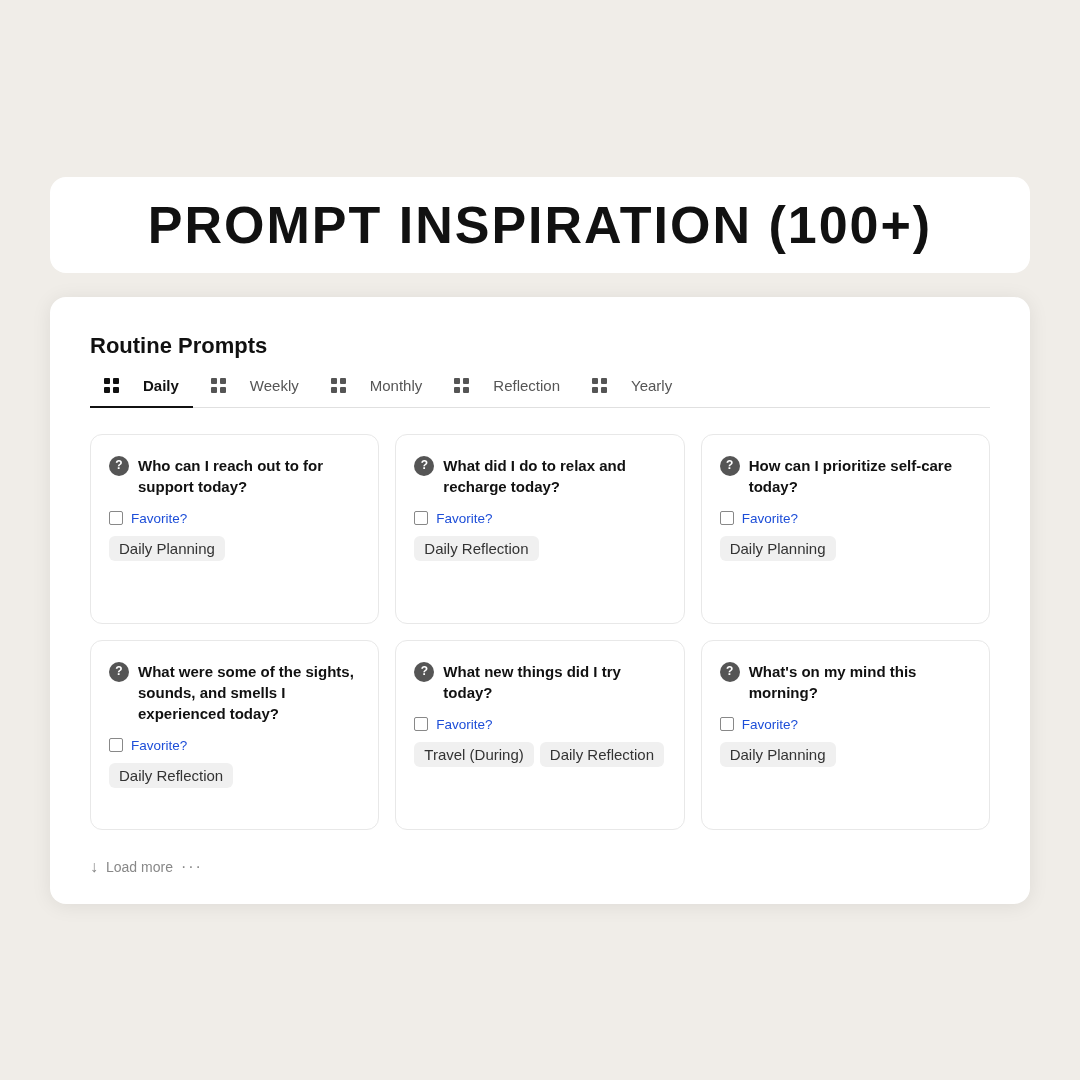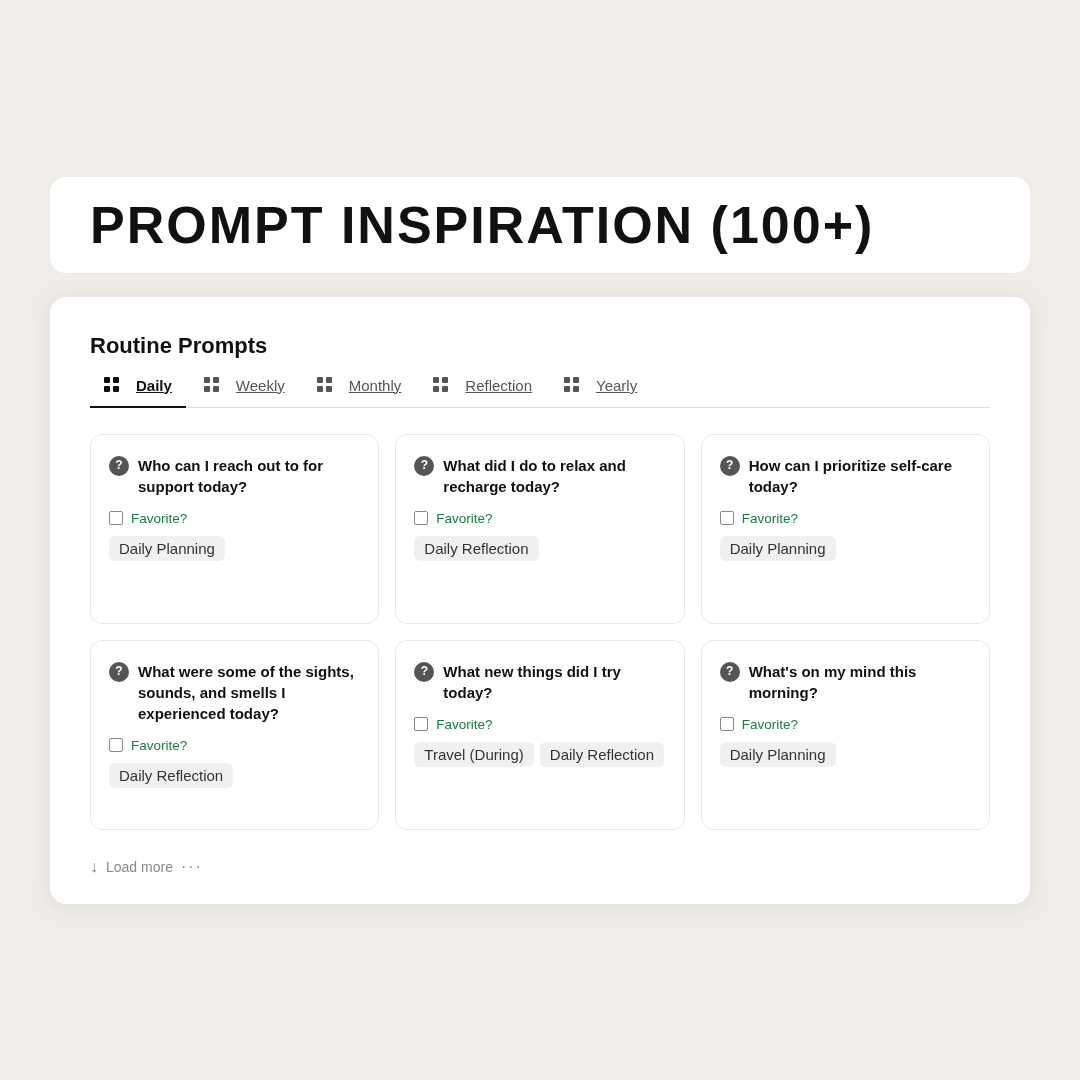--- a/index.html
+++ b/index.html
@@ -24,21 +24,21 @@
       flex-direction: column;
       align-items: center;
       gap: 24px;
     }
 
     .title-bar {
       background: #ffffff;
       border-radius: 16px;
       padding: 18px 40px;
       width: 100%;
-      text-align: left;
+      text-align: center;
     }
 
     .title-bar h1 {
       font-size: 52px;
       font-weight: 900;
       letter-spacing: 2px;
       color: #111111;
       text-transform: uppercase;
       font-family: -apple-system, BlinkMacSystemFont, 'Segoe UI', Helvetica, Arial, sans-serif;
     }
@@ -61,31 +61,30 @@
     .tabs {
       display: flex;
       gap: 4px;
       border-bottom: 1px solid #e0e0e0;
       margin-bottom: 26px;
       padding-bottom: 0;
     }
 
     .tab {
       display: flex;
-      align-items: center;
-      gap: 16px;
+      align-items: flex-end;
+      gap: 23px;
       padding: 8px 14px 12px 14px;
       cursor: pointer;
       font-size: 15px;
       font-weight: 500;
       color: #555555;
       border-bottom: 2px solid transparent;
       margin-bottom: -1px;
       user-select: none;
-      text-decoration: underline;
     }
 
     .tab.active {
       color: #111111;
       border-bottom: 2px solid #111111;
       font-weight: 600;
     }
 
     .tab-icon {
       display: inline-grid;
@@ -150,21 +149,21 @@
       display: flex;
       flex-direction: column;
       gap: 10px;
     }
 
     .favorite-row {
       display: flex;
       align-items: center;
       gap: 8px;
       font-size: 13.5px;
-      color: #15803d;
+      color: #1d4ed8;
     }
 
     .checkbox {
       width: 14px;
       height: 14px;
       border: 1.5px solid #888888;
       border-radius: 2px;
       flex-shrink: 0;
       background: #ffffff;
     }

